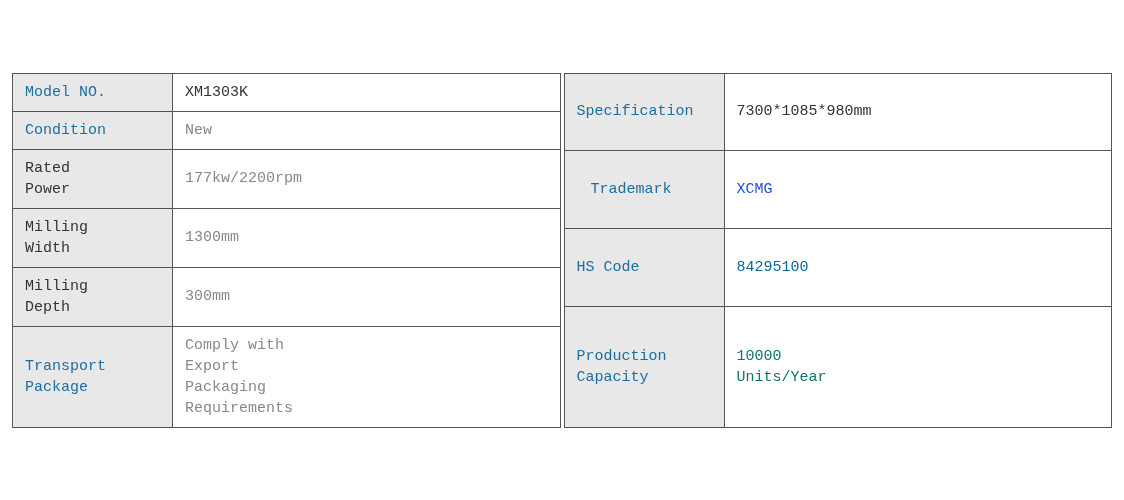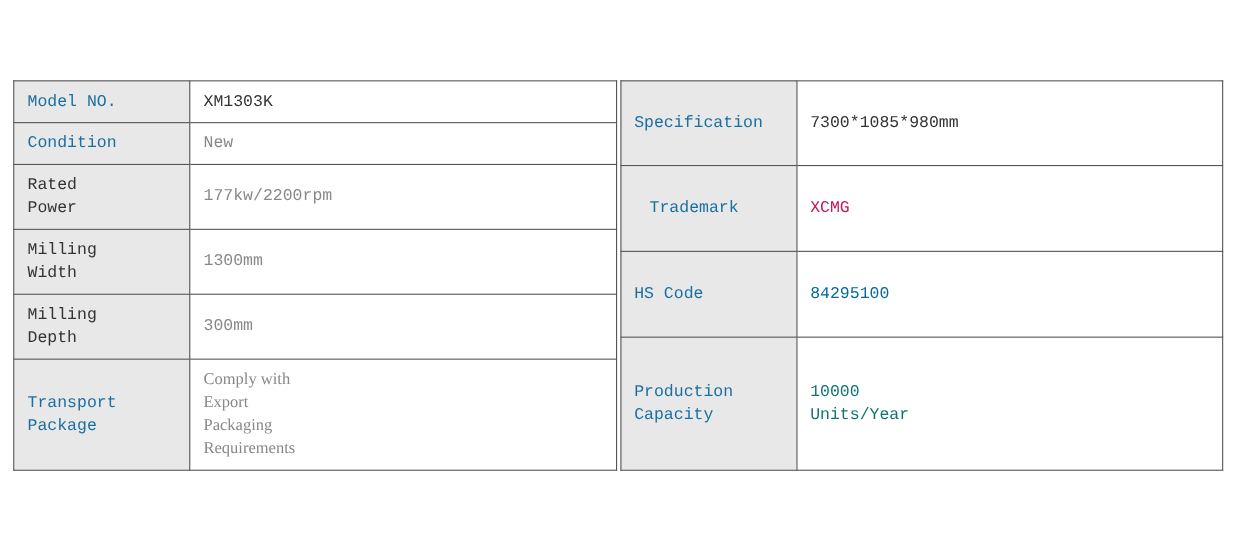--- a/index.html
+++ b/index.html
@@ -78,37 +78,37 @@
           <td class="value-cell" style="color: rgb(136, 136, 136); white-space: pre-line;">1300mm</td>
         </tr>
         <tr>
           <td class="label-cell" style="color: rgb(51, 51, 51); white-space: pre-line;">Milling
 Depth</td>
           <td class="value-cell" style="color: rgb(136, 136, 136); white-space: pre-line;">300mm</td>
         </tr>
         <tr>
           <td class="label-cell" style="color: rgb(26, 111, 160); white-space: pre-line;">Transport
 Package</td>
-          <td class="value-cell" style="color: rgb(136, 136, 136); white-space: pre-line; font-family: Liberation Serif, serif;">Comply with
+          <td class="value-cell" style="color: rgb(136, 136, 136); white-space: pre-line;">Comply with
 Export
 Packaging
 Requirements</td>
         </tr>
       </tbody>
   </table>
 
   <table>
     <tbody id="right-tbody">
     <tr>
           <td class="label-cell" style="color: rgb(26, 111, 160); white-space: pre-line;">Specification</td>
           <td class="value-cell" style="color: rgb(51, 51, 51); white-space: pre-line;">7300*1085*980mm</td>
         </tr>
         <tr>
           <td class="label-cell" style="color: rgb(26, 111, 160); white-space: pre-line; padding-left: 26px;">Trademark</td>
-          <td class="value-cell" style="color: #be185d; white-space: pre-line;">XCMG</td>
+          <td class="value-cell" style="color: #1d4ed8; white-space: pre-line;">XCMG</td>
         </tr>
         <tr>
           <td class="label-cell" style="color: rgb(26, 111, 160); white-space: pre-line;">HS Code</td>
           <td class="value-cell" style="color: #0369a1; white-space: pre-line;">84295100</td>
         </tr>
         <tr>
           <td class="label-cell" style="color: rgb(26, 111, 160); white-space: pre-line;">Production
 Capacity</td>
           <td class="value-cell" style="color: #0f766e; white-space: pre-line;">10000
 Units/Year</td>

